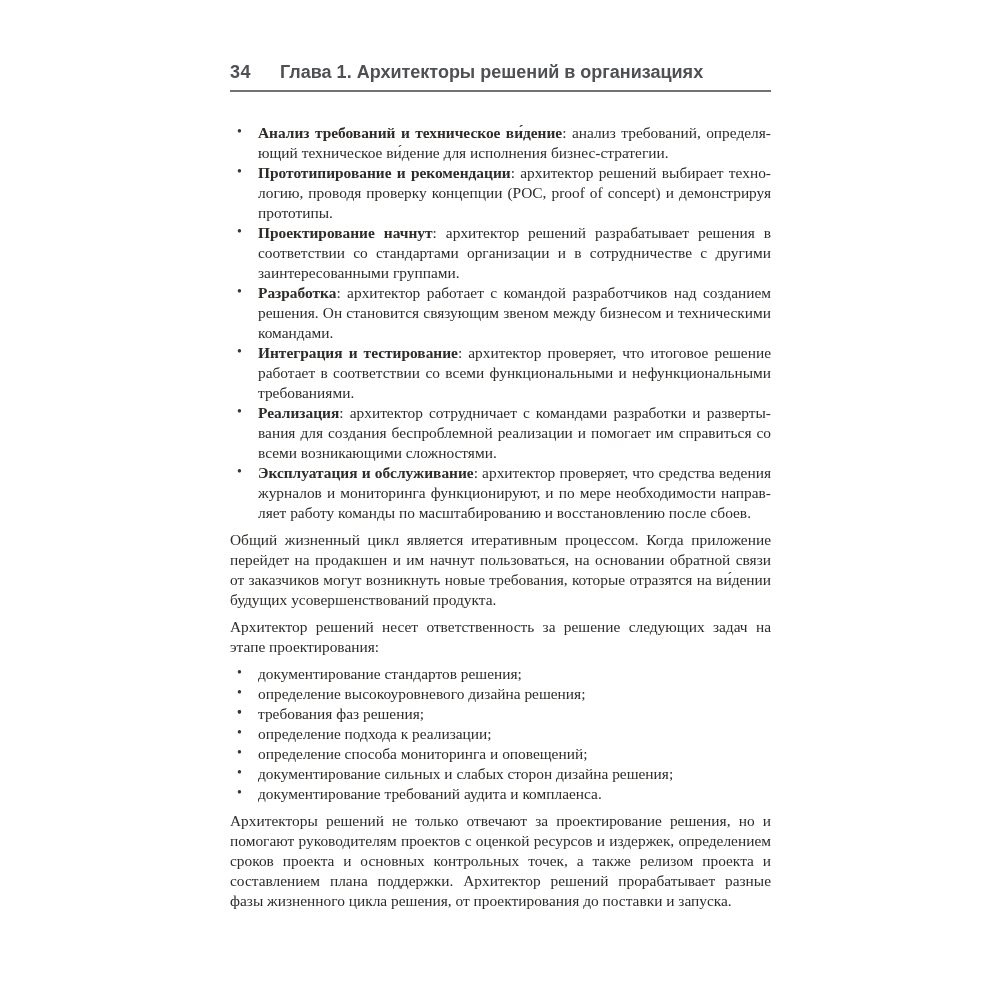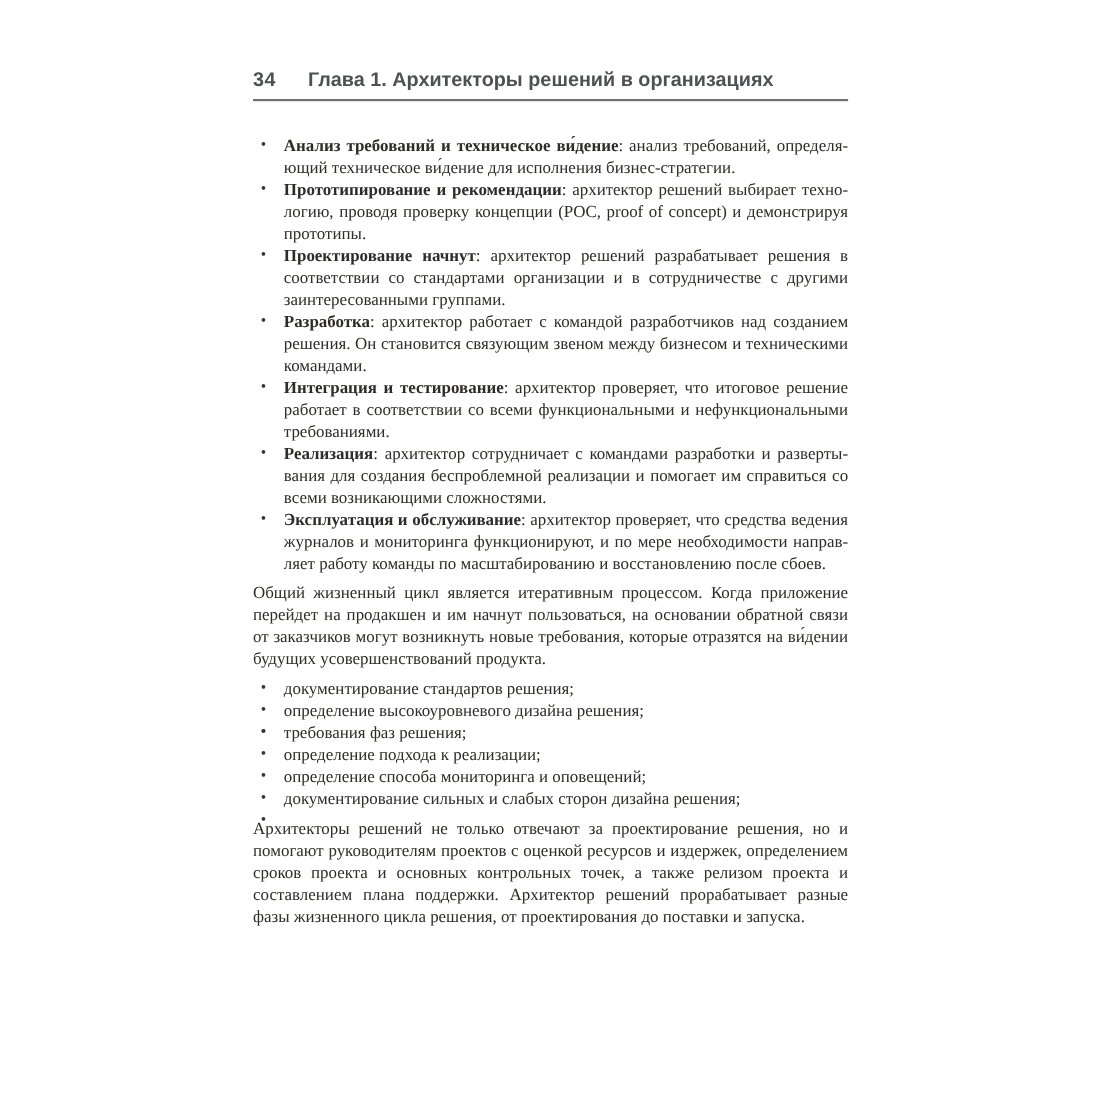--- a/index.html
+++ b/index.html
@@ -70,28 +70,29 @@
       <li><span class="marker">•</span><span class="term">Прототипирование и рекомендации</span><span>: архитектор решений выбирает техно­логию, проводя проверку концепции (POC, proof of concept) и демонстрируя прототипы.</span></li>
       <li><span class="marker">•</span><span class="term">Проектирование начнут</span><span>: архитектор решений разрабатывает решения в соответствии со стандартами организации и в сотрудничестве с другими заинтересованными группами.</span></li>
       <li><span class="marker">•</span><span class="term">Разработка</span><span>: архитектор работает с командой разработчиков над созданием решения. Он становится связующим звеном между бизнесом и техническими командами.</span></li>
       <li><span class="marker">•</span><span class="term">Интеграция и тестирование</span><span>: архитектор проверяет, что итоговое решение работает в соответствии со всеми функциональными и нефункциональными требованиями.</span></li>
       <li><span class="marker">•</span><span class="term">Реализация</span><span>: архитектор сотрудничает с командами разработки и разверты­вания для создания беспроблемной реализации и помогает им справиться со всеми возникающими сложностями.</span></li>
       <li><span class="marker">•</span><span class="term">Эксплуатация и обслуживание</span><span>: архитектор проверяет, что средства ведения журналов и мониторинга функционируют, и по мере необходимости направ­ляет работу команды по масштабированию и восстановлению после сбоев.</span></li>
     </ul>
 
     <p>Общий жизненный цикл является итеративным процессом. Когда приложение перейдет на продакшен и им начнут пользоваться, на основании обратной связи от заказчиков могут возникнуть новые требования, которые отразятся на ви́дении будущих усовершенствований продукта.</p>
 
+    <p>Архитектор решений несет ответственность за решение следующих задач на этапе проектирования:</p>
 
     <ul class="book-list">
       <li><span class="marker">•</span><span>документирование стандартов решения;</span></li>
       <li><span class="marker">•</span><span>определение высокоуровневого дизайна решения;</span></li>
       <li><span class="marker">•</span></li>
       <li><span class="marker">•</span><span>требования фаз решения;</span></li>
       <li><span class="marker">•</span><span>определение подхода к реализации;</span></li>
       <li><span class="marker">•</span><span>определение способа мониторинга и оповещений;</span></li>
       <li><span class="marker">•</span><span>документирование сильных и слабых сторон дизайна решения;</span></li>
-      <li><span class="marker">•</span></li>
+      <li><span class="marker">•</span><span>документирование требований аудита и комплаенса.</span></li>
     </ul>
 
     <p>Архитекторы решений не только отвечают за проектирование решения, но и помогают руководителям проектов с оценкой ресурсов и издержек, определе­нием сроков проекта и основных контрольных точек, а также релизом проекта и составлением плана поддержки. Архитектор решений прорабатывает разные фазы жизненного цикла решения, от проектирования до поставки и запуска.</p>
 
   </div>
 </div>
 
 </body></html>

